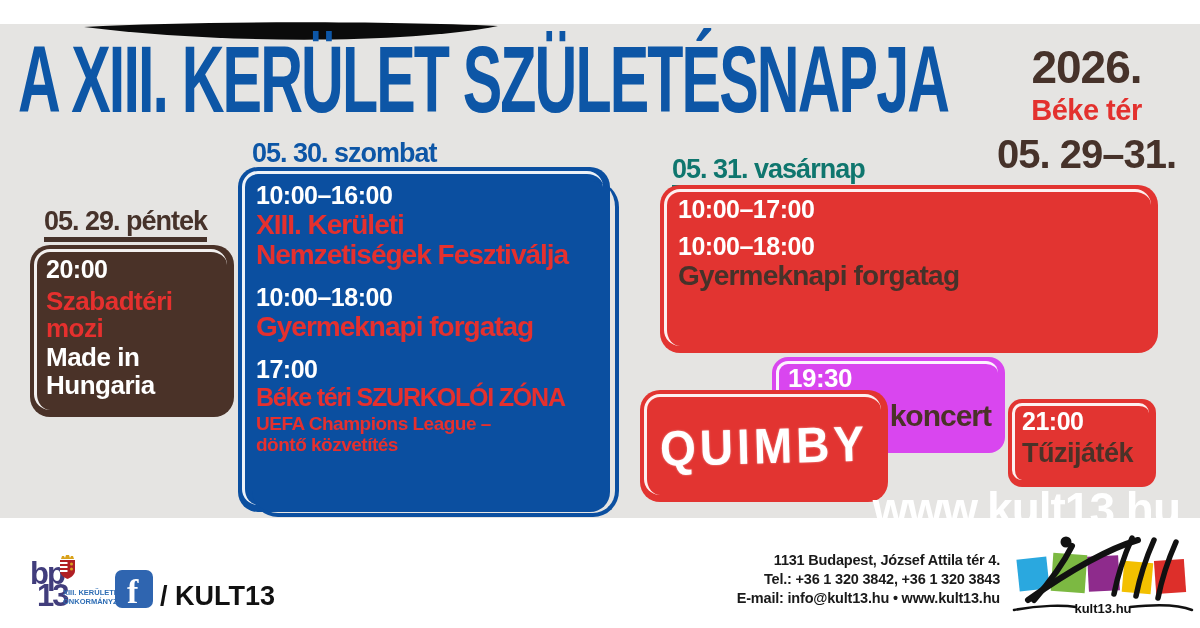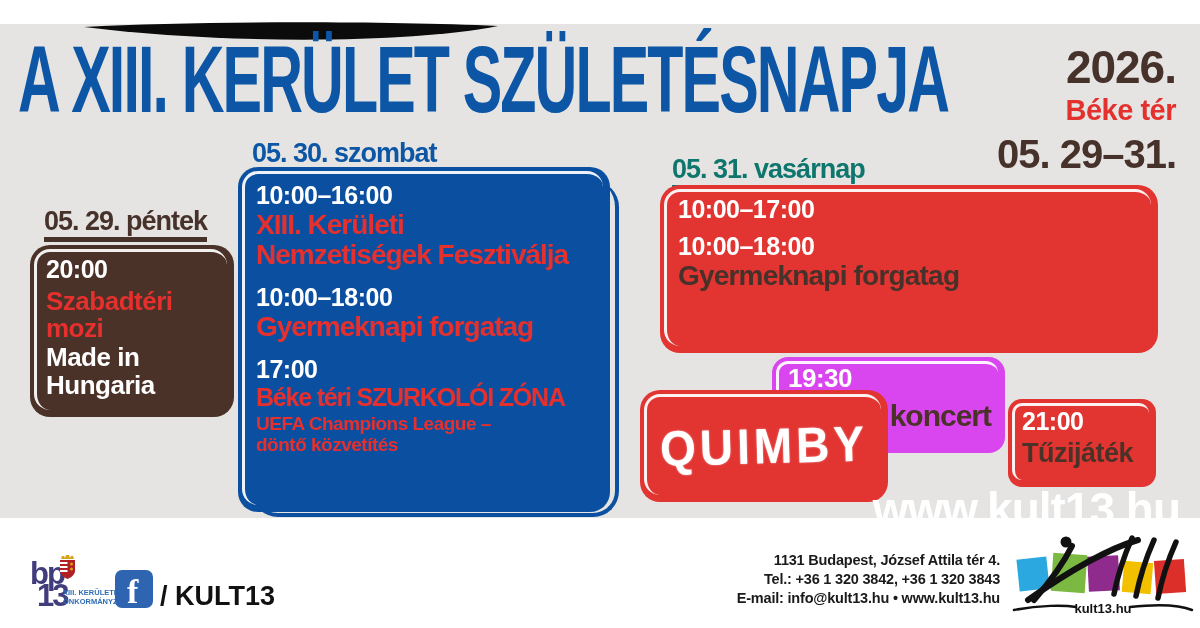--- a/index.html
+++ b/index.html
@@ -15,21 +15,21 @@
 
   .swoosh { top:18px; left:78px; }
 
   .main-title {
     top:33px; left:18px;
     font-size:94px; line-height:1; letter-spacing:-3px; white-space:nowrap;
     color:#0d56a6;
     transform:scaleX(.63); transform-origin:left top;
   }
 
-  .date-block { top:44px; right:24px; text-align:right; line-height:1; }
+  .date-block { top:44px; right:24px; text-align:center; line-height:1; }
   .date-year  { font-size:46px; color:#46322a; letter-spacing:-1px; }
   .date-venue { font-size:29px; color:#e3312e; margin-top:6px; letter-spacing:-0.5px; }
   .date-range { font-size:40px; color:#46322a; margin-top:9px; letter-spacing:-1px; }
 
   .day-header {
     display:inline-block; font-size:27px; line-height:1; letter-spacing:-1px;
     padding-bottom:2px; border-bottom:5px solid currentColor;
   }
   .hdr-fri { top:208px; left:44px;  color:#46322a;text-align:center; }
   .hdr-sat { top:140px; left:252px; color:#0d56a6; }

